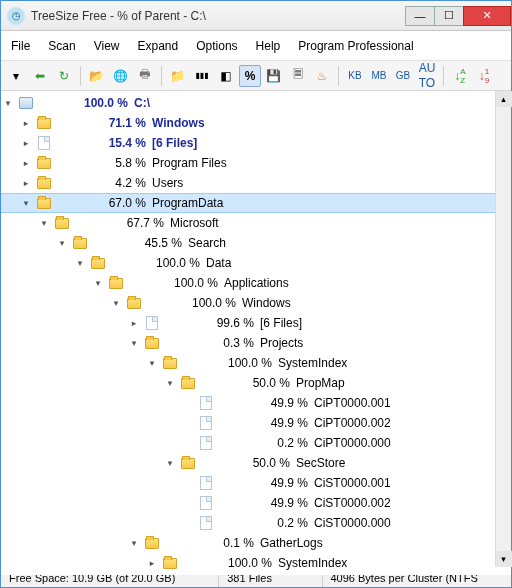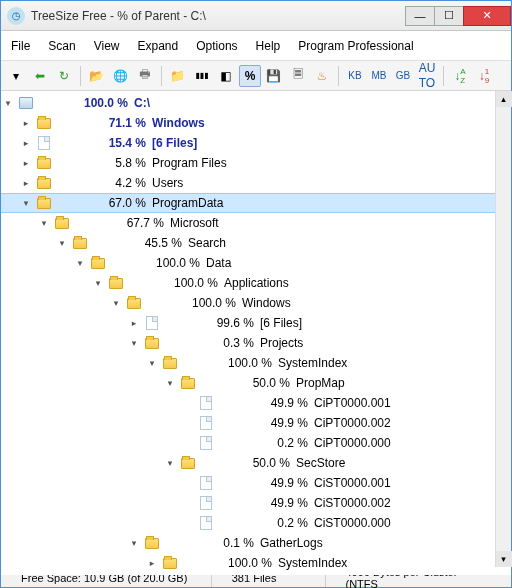--- a/index.html
+++ b/index.html
@@ -26,21 +26,21 @@
 .ico { width:16px; height:16px; margin:0 3px; display:inline-flex; align-items:center; justify-content:center;}
 .folder { background:linear-gradient(#ffe07a,#f7c94b); border:1px solid #d4a424; border-radius:1px; width:14px; height:11px; position:relative;}
 .folder::before { content:""; position:absolute; top:-3px; left:0; width:6px; height:3px; background:#f7c94b; border:1px solid #d4a424; border-bottom:none; border-radius:1px 1px 0 0;}
 .file { background:#fff; border:1px solid #b6c8d6; width:12px; height:14px; position:relative;}
 .file::before { content:""; position:absolute; top:0; right:0; width:4px; height:4px; background:#e6eef5; border-left:1px solid #b6c8d6; border-bottom:1px solid #b6c8d6;}
 .drive { background:linear-gradient(#e8f3fc,#bcd8ee); border:1px solid #7ea8c8; border-radius:1px; width:14px; height:12px;}
 .pct { display:inline-block; width:52px; text-align:right; margin-right:6px;margin-left:39px;}
 .bold { font-weight:bold; color:#1c2a9a;}
 .dim { color:#000000;}
 .statusbar { height:20px; border-top:1px solid #cfcfcf; font-size:11px; display:flex; align-items:center; background:#f2f2f2;}
-.statusbar .cell { padding:0 20px; border-right:1px solid #cfcfcf; height:100%; display:flex; align-items:center;}
+.statusbar .cell { padding:0 8px; border-right:1px solid #cfcfcf; height:100%; display:flex; align-items:center;}
 .logo-watermark { position:absolute; right:22px; bottom:28px; font-size:20px; font-family:"Comic Sans MS",cursive; color:#333; pointer-events:none;}
 .logo-watermark .n { color:#c33;}
 .logo-watermark sup { font-size:9px; color:#c33; margin-left:2px;}
 .container { position:relative; flex:1; display:flex; flex-direction:column; min-height:0;}
 .scrollbar { width:16px; background:#f0f0f0; position:absolute; right:0; top:0; bottom:0; border-left:1px solid #dcdcdc; display:flex; flex-direction:column; align-items:center;}
 .scroll-btn { width:16px; height:16px; background:#e6e6e6; display:flex; align-items:center; justify-content:center; font-size:9px;}
 .tree-wrap { position:relative; flex:1; min-height:0;}
 </style>
 </head>
 <body>

